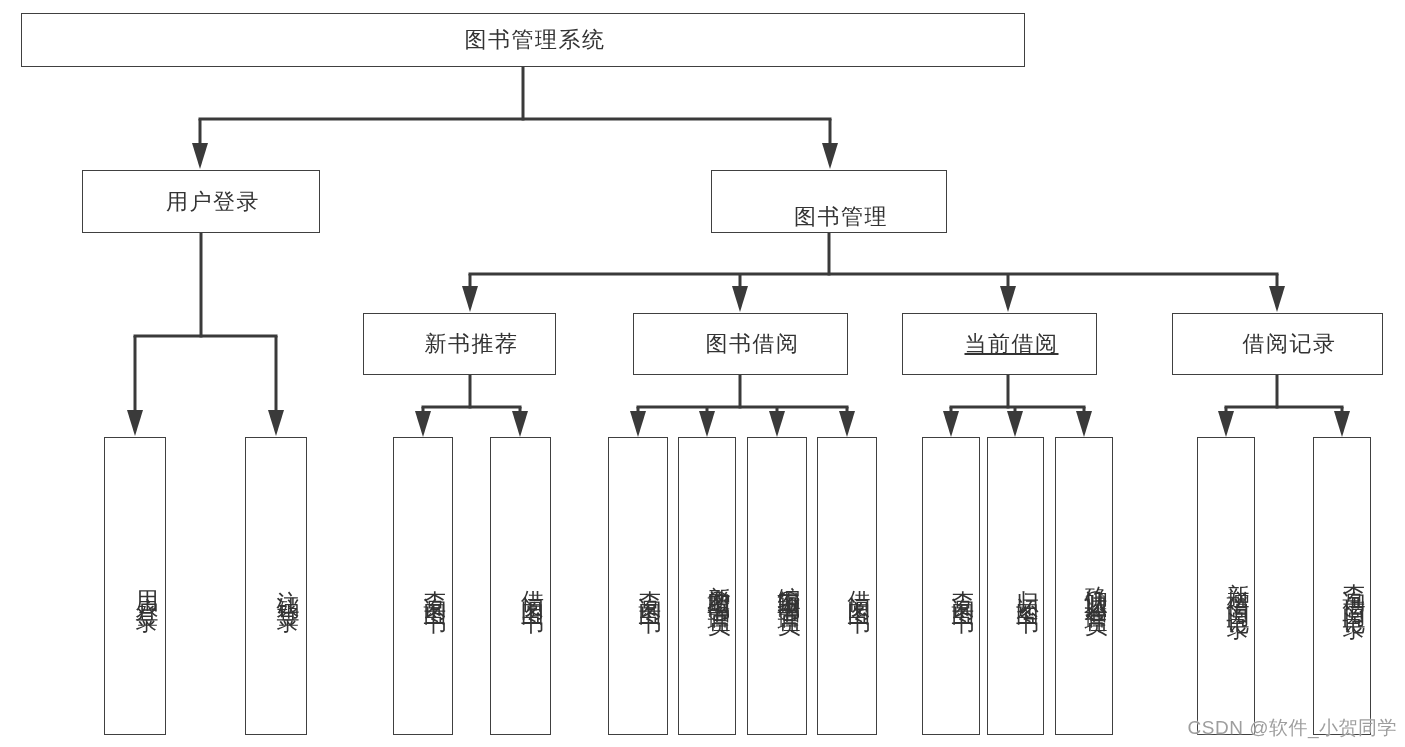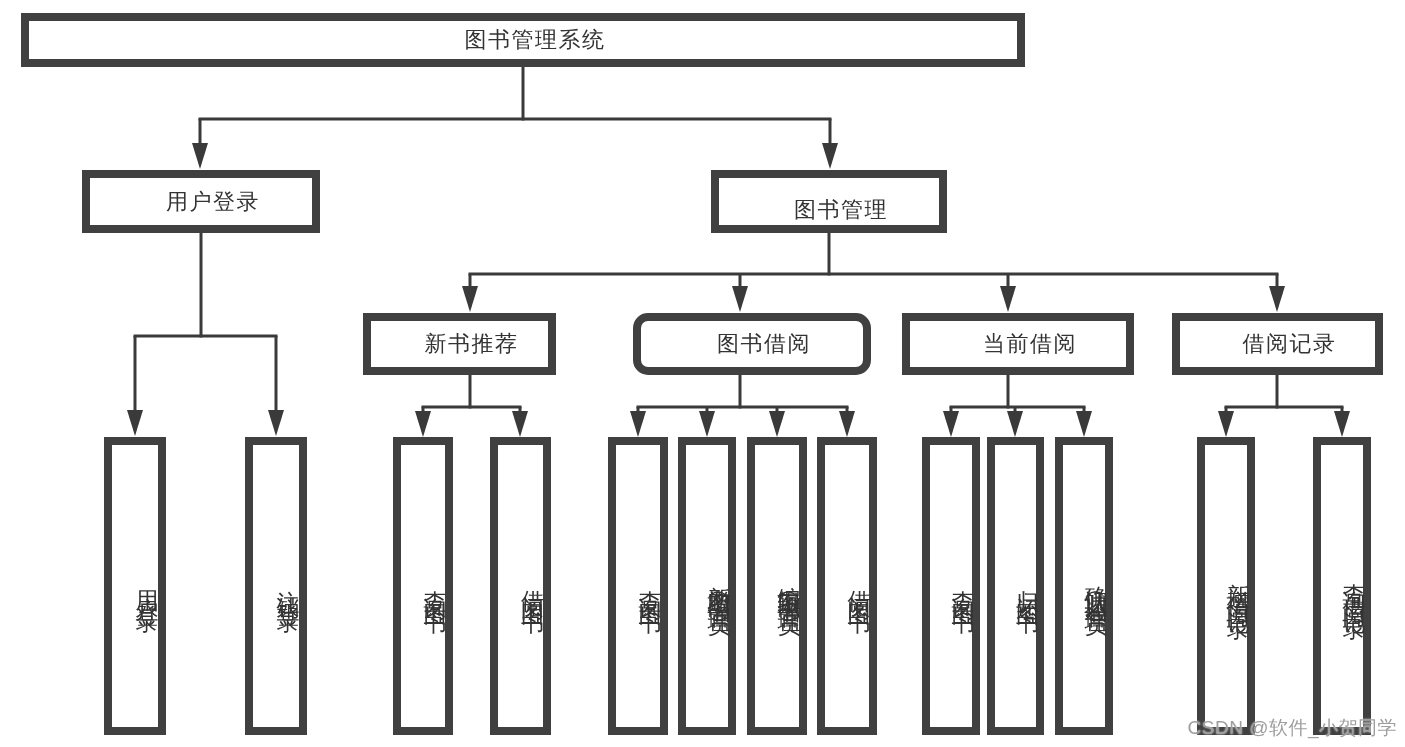--- a/index.html
+++ b/index.html
@@ -15,21 +15,21 @@
   .connector-layer {
     position: absolute;
     left: 0; top: 0;
     width: 1405px; height: 747px;
     pointer-events: none;
   }
   .box {
     position: absolute;
     box-sizing: border-box;
     background: #ffffff;
-    border: 8px solid #404040;
+    border: 1px solid #404040;
     display: flex;
     align-items: center;
     justify-content: center;
     color: #333333;
     padding-left: 24px;
   }
   .h-label { font-size: 22px; letter-spacing: 1.5px; white-space: nowrap; }
   .v-label {
     writing-mode: vertical-rl;
     text-orientation: mixed;
@@ -134,24 +134,24 @@
   <div class="box" style="left:82px; top:170px; width:238px; height:63px;">
     <span class="h-label">用户登录</span>
   </div>
   <div class="box" style="left:711px; top:170px; width:236px; height:63px;align-items:flex-end;">
     <span class="h-label">图书管理</span>
   </div>
 
   <div class="box" style="left:363px; top:313px; width:193px; height:62px;">
     <span class="h-label">新书推荐</span>
   </div>
-  <div class="box" style="left:633px; top:313px; width:238px; height:62px;border-radius:15px;">
+  <div class="box" style="left:633px; top:313px; width:215px; height:62px;">
     <span class="h-label">图书借阅</span>
   </div>
-  <div class="box" style="left:902px; top:313px; width:232px; height:62px;">
+  <div class="box" style="left:902px; top:313px; width:195px; height:62px;text-decoration:underline;">
     <span class="h-label">当前借阅</span>
   </div>
   <div class="box" style="left:1172px; top:313px; width:211px; height:62px;">
     <span class="h-label">借阅记录</span>
   </div>
 
   <div class="box" style="left:104px; top:437px; width:62px; height:298px;">
     <span class="v-label">用户登录</span>
   </div>
   <div class="box" style="left:245px; top:437px; width:62px; height:298px;">

